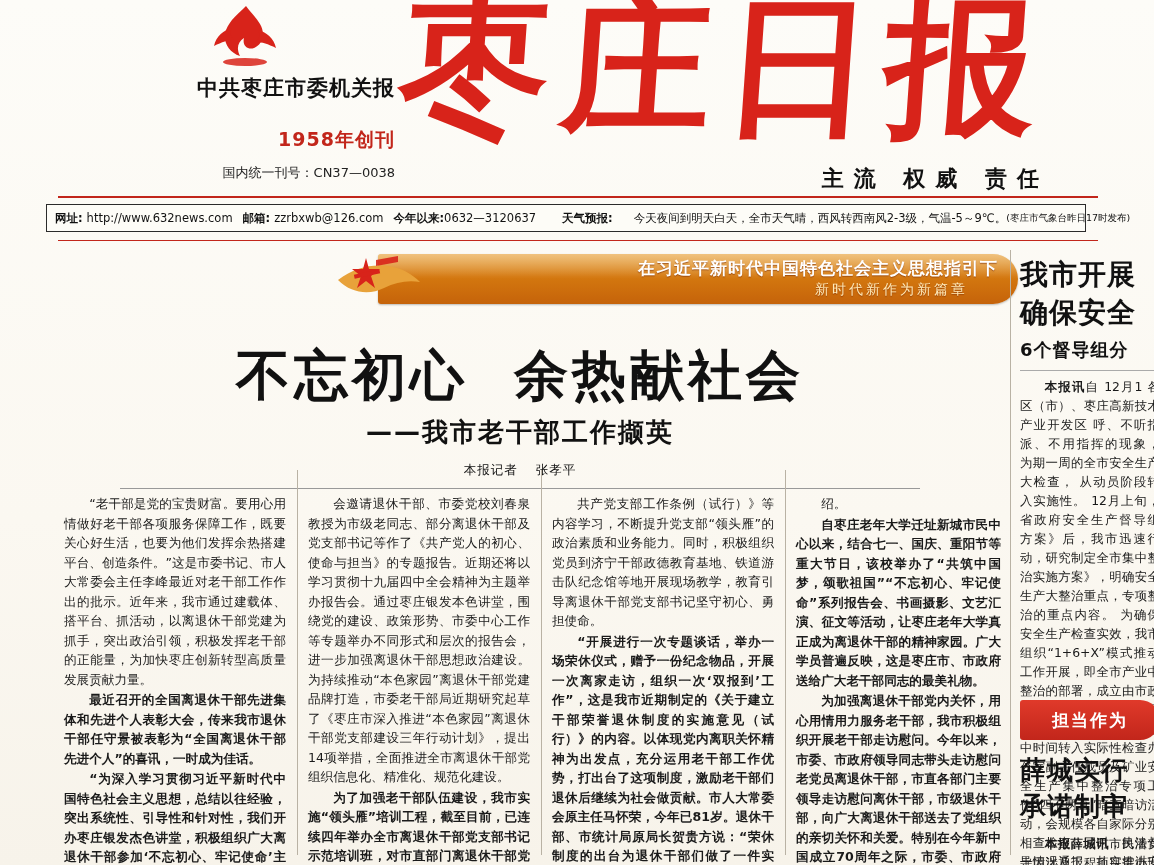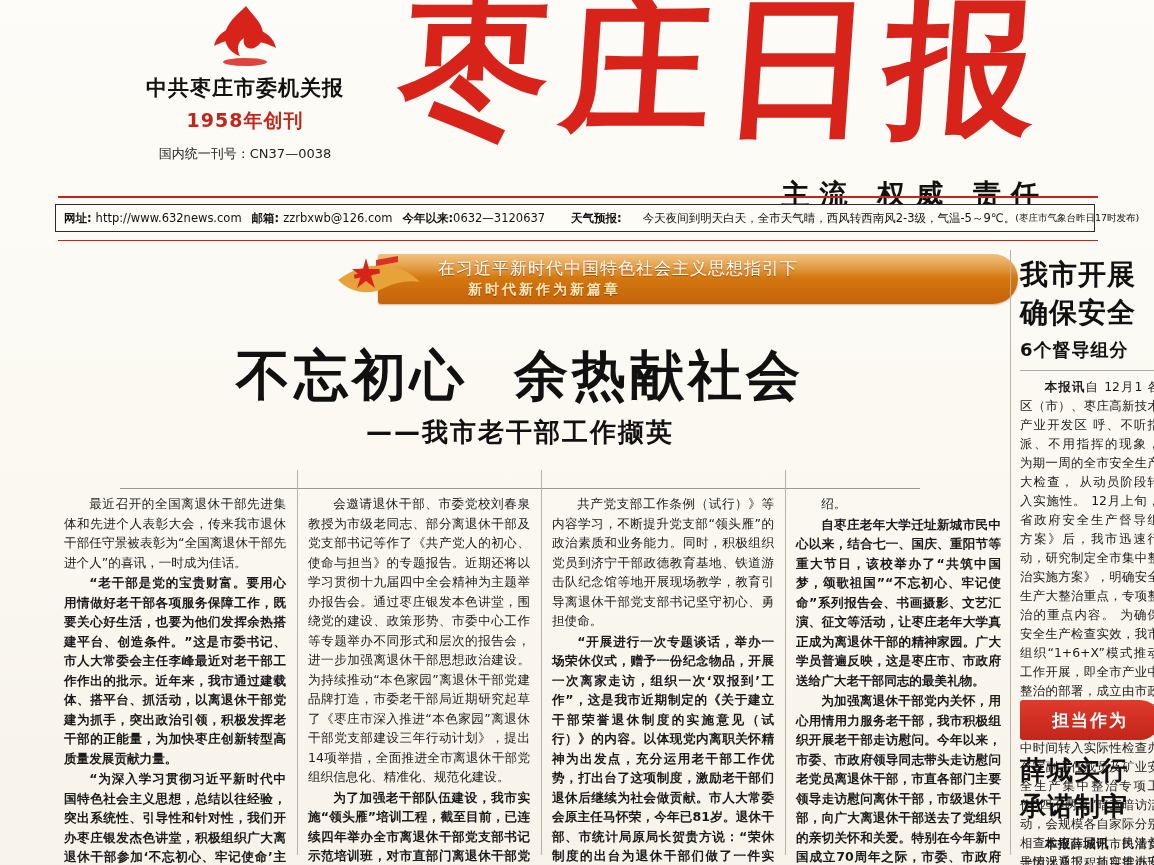--- a/index.html
+++ b/index.html
@@ -13,48 +13,48 @@
   .paper{
     position:absolute;inset:0;
     background:linear-gradient(180deg,#fdfcf8 0%,#fbf8f1 60%,#f7f3ea 100%);
   }
 
   
   .masthead{
     position:absolute;left:0;top:0;width:1154px;height:200px;
   }
   .logo-block{
-    position:absolute;left:95px;top:4px;width:300px;text-align:center;
+    position:absolute;left:95px;top:4px;width:300px;text-align:right;
   }
   .logo-mark{
     width:74px;height:64px;margin:0 auto;position:relative;
   }
   .logo-mark svg{display:block}
   .logo-line1{
     font-size:21px;color:#111;letter-spacing:1px;margin-top:6px;
     font-family:"DejaVu Sans","Liberation Sans",sans-serif;font-weight:600;
   }
   .logo-line2{
-    font-size:19px;color:#c2261b;margin-top:6px;letter-spacing:1px;font-weight:600;
+    font-size:19px;color:#c2261b;margin-top:25px;letter-spacing:1px;font-weight:600;
   }
   .logo-line3{
     font-size:13px;color:#222;margin-top:11px;letter-spacing:0px;
   }
   .nameplate{
     position:absolute;left:395px;top:-6px;width:745px;height:165px;
   }
   .nameplate svg{display:block}
   .slogan{
     position:absolute;right:105px;top:164px;
-    font-size:28px;font-weight:700;color:#111;letter-spacing:10px;margin-top:12px;
+    font-size:22px;font-weight:700;color:#111;letter-spacing:10px;
   }
 
   
   .infobar{
-    position:absolute;left:55px;top:204px;width:1040px;height:28px;
+    position:absolute;left:46px;top:204px;width:1040px;height:28px;
     border:1px solid #2b2b2b;box-sizing:border-box;
     display:flex;align-items:stretch;background:#fdfcf7;
   }
   .infobar .cell{display:flex;align-items:center;padding:0 8px;font-size:11.5px;color:#111;white-space:nowrap;}
   .infobar .sep{width:1px;background:#2b2b2b;}
   .infobar .lbl{font-weight:700;}
   .infobar .val{margin-right:10px;}
   .infobar .tiny{font-size:9.5px;}
 
   
@@ -66,27 +66,27 @@
     background:linear-gradient(180deg,#e8a23a 0%,#d4780f 45%,#c5630a 100%);
     border-radius:3px 26px 26px 3px;
     box-shadow:0 1px 2px rgba(0,0,0,.25);
   }
   .banner .ribbon:before{
     content:"";position:absolute;left:0;top:0;width:100%;height:50%;
     background:linear-gradient(180deg,rgba(255,255,255,.35),rgba(255,255,255,0));
     border-radius:3px 26px 0 0;
   }
   .banner .b-t1{
-    position:absolute;left:120px;top:7px;width:560px;text-align:left;
-    font-size:17px;font-weight:400;color:#fff;letter-spacing:1px;
+    position:absolute;left:120px;top:7px;width:560px;text-align:right;
+    font-size:17px;font-weight:700;color:#fff;letter-spacing:1px;
     text-shadow:0 1px 1px rgba(120,40,0,.6);
   }
   .banner .b-t2{
-    position:absolute;left:150px;top:31px;width:500px;text-align:left;
-    font-size:14px;font-weight:700;color:#ffe9b8;letter-spacing:3px;
+    position:absolute;left:150px;top:31px;width:500px;text-align:right;
+    font-size:14px;font-weight:400;color:#ffe9b8;letter-spacing:3px;
     text-shadow:0 1px 1px rgba(120,40,0,.6);
   }
   .banner .emblem{
     position:absolute;left:18px;top:0px;width:86px;height:58px;
   }
 
   
   .headline{
     position:absolute;left:120px;top:340px;width:800px;text-align:center;
     font-size:54px;font-weight:700;color:#111;letter-spacing:4px;
@@ -214,25 +214,28 @@
         </g>
         <path d="M40 10 L62 6 L62 12 L40 16 Z" fill="#d8231a" opacity="0.9"></path>
       </svg>
     </div>
   </div>
 
   <div class="headline">
     <span>不忘初心</span><span class="gap"></span><span>余热献社会</span>
   </div>
   <div class="subhead">——我市老干部工作撷英</div>
+  <div class="byline">
+    <span>本报记者</span><span class="name">张孝平</span>
+  </div>
   <div class="rule-head"></div>
 
   <div class="col" style="left:64px;width:222px;">
+    <p>“老干部是党的宝贵财富。要用心用情做好老干部各项服务保障工作，既要关心好生活，也要为他们发挥余热搭建平台、创造条件。”这是市委书记、市人大常委会主任李峰最近对老干部工作作出的批示。近年来，我市通过建载体、搭平台、抓活动，以离退休干部党建为抓手，突出政治引领，积极发挥老干部的正能量，为加快枣庄创新转型高质量发展贡献力量。</p>
     <p>最近召开的全国离退休干部先进集体和先进个人表彰大会，传来我市退休干部任守景被表彰为“全国离退休干部先进个人”的喜讯，一时成为佳话。</p>
-    <p>“老干部是党的宝贵财富。要用心用情做好老干部各项服务保障工作，既要关心好生活，也要为他们发挥余热搭建平台、创造条件。”这是市委书记、市人大常委会主任李峰最近对老干部工作作出的批示。近年来，我市通过建载体、搭平台、抓活动，以离退休干部党建为抓手，突出政治引领，积极发挥老干部的正能量，为加快枣庄创新转型高质量发展贡献力量。</p>
     <p>“为深入学习贯彻习近平新时代中国特色社会主义思想，总结以往经验，突出系统性、引导性和针对性，我们开办枣庄银发杰色讲堂，积极组织广大离退休干部参加‘不忘初心、牢记使命’主题教育，让老干部坚守初心、不忘初心、牢记使命，发挥余热，为党和人民的事业发展做出贡献。”市委老干部局副局长、离退休干部党工委副书记袁荣介绍。</p>
 
   </div>
   <div class="vrule" style="left:297px;"></div>
 
   <div class="col" style="left:308px;width:222px;">
     <p>会邀请退休干部、市委党校刘春泉教授为市级老同志、部分离退休干部及党支部书记等作了《共产党人的初心、使命与担当》的专题报告。近期还将以学习贯彻十九届四中全会精神为主题举办报告会。通过枣庄银发本色讲堂，围绕党的建设、政策形势、市委中心工作等专题举办不同形式和层次的报告会，进一步加强离退休干部思想政治建设。为持续推动“本色家园”离退休干部党建品牌打造，市委老干部局近期研究起草了《枣庄市深入推进“本色家园”离退休干部党支部建设三年行动计划》，提出14项举措，全面推进全市离退休干部党组织信息化、精准化、规范化建设。</p>
     <p>为了加强老干部队伍建设，我市实施“领头雁”培训工程，截至目前，已连续四年举办全市离退休干部党支部书记示范培训班，对市直部门离退休干部党支部书记、区（市）老干部工作部门离退休干部工作骨干进行培训，带动全市开展离退休干部党支部书记、离退休干部党建业务骨干培训3000余人次。在培训中，突出加强习近平总书记关于老干部工作重要论述精神和《中国</p>
   </div>
   <div class="vrule" style="left:541px;"></div>

